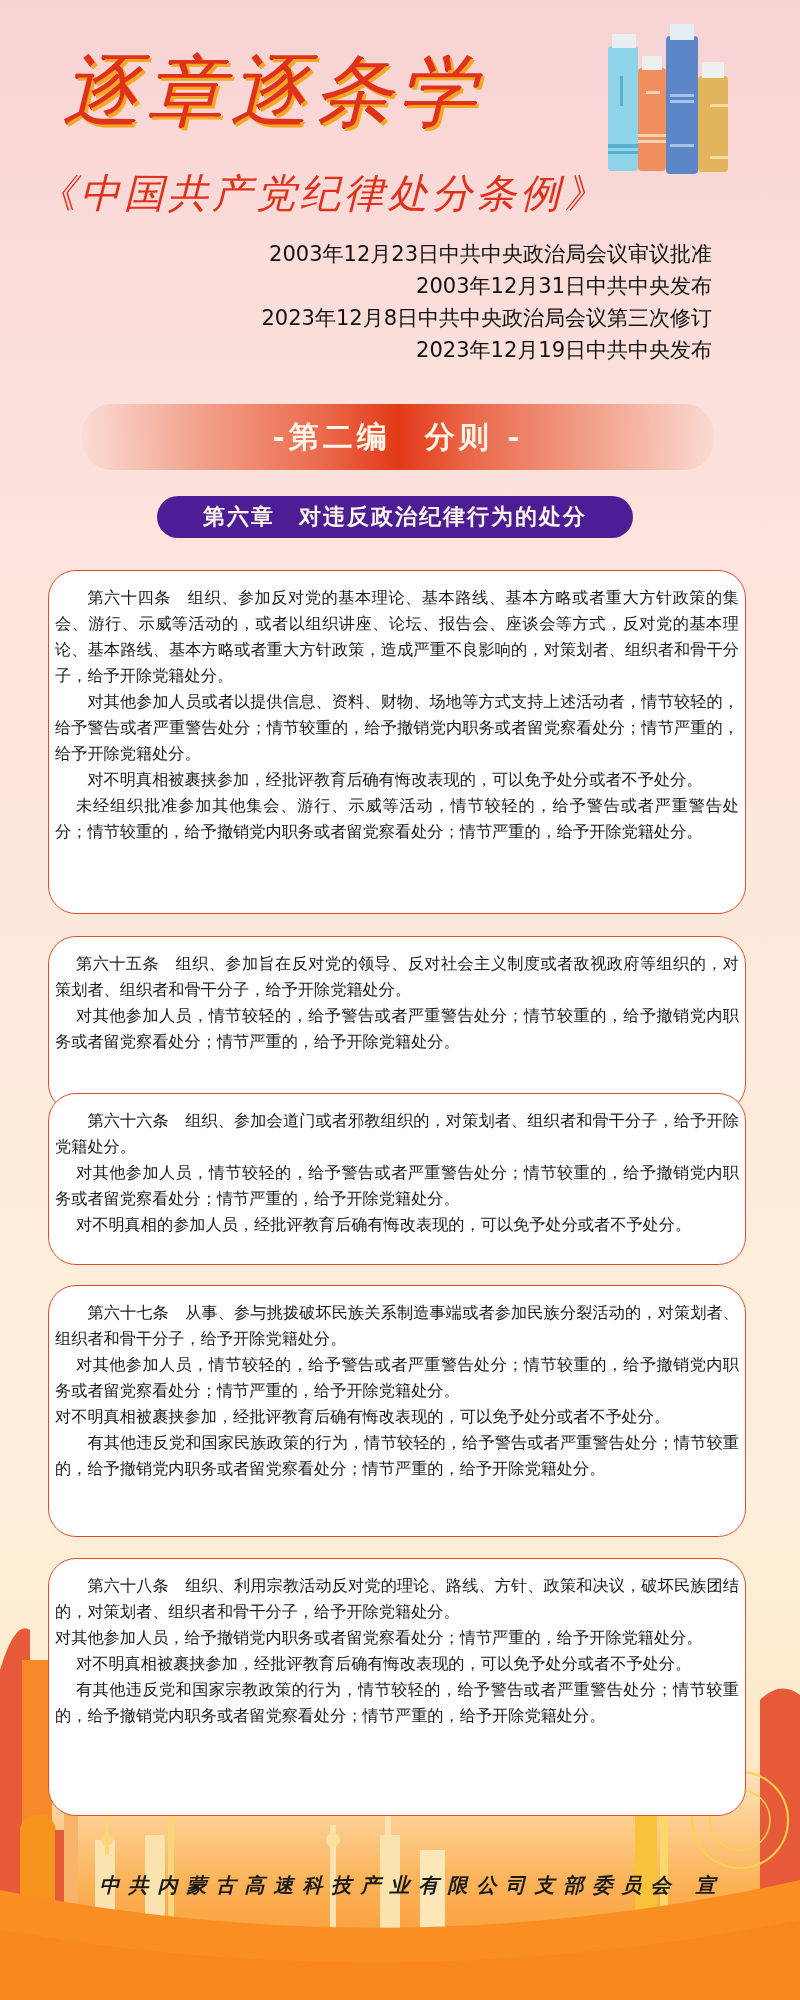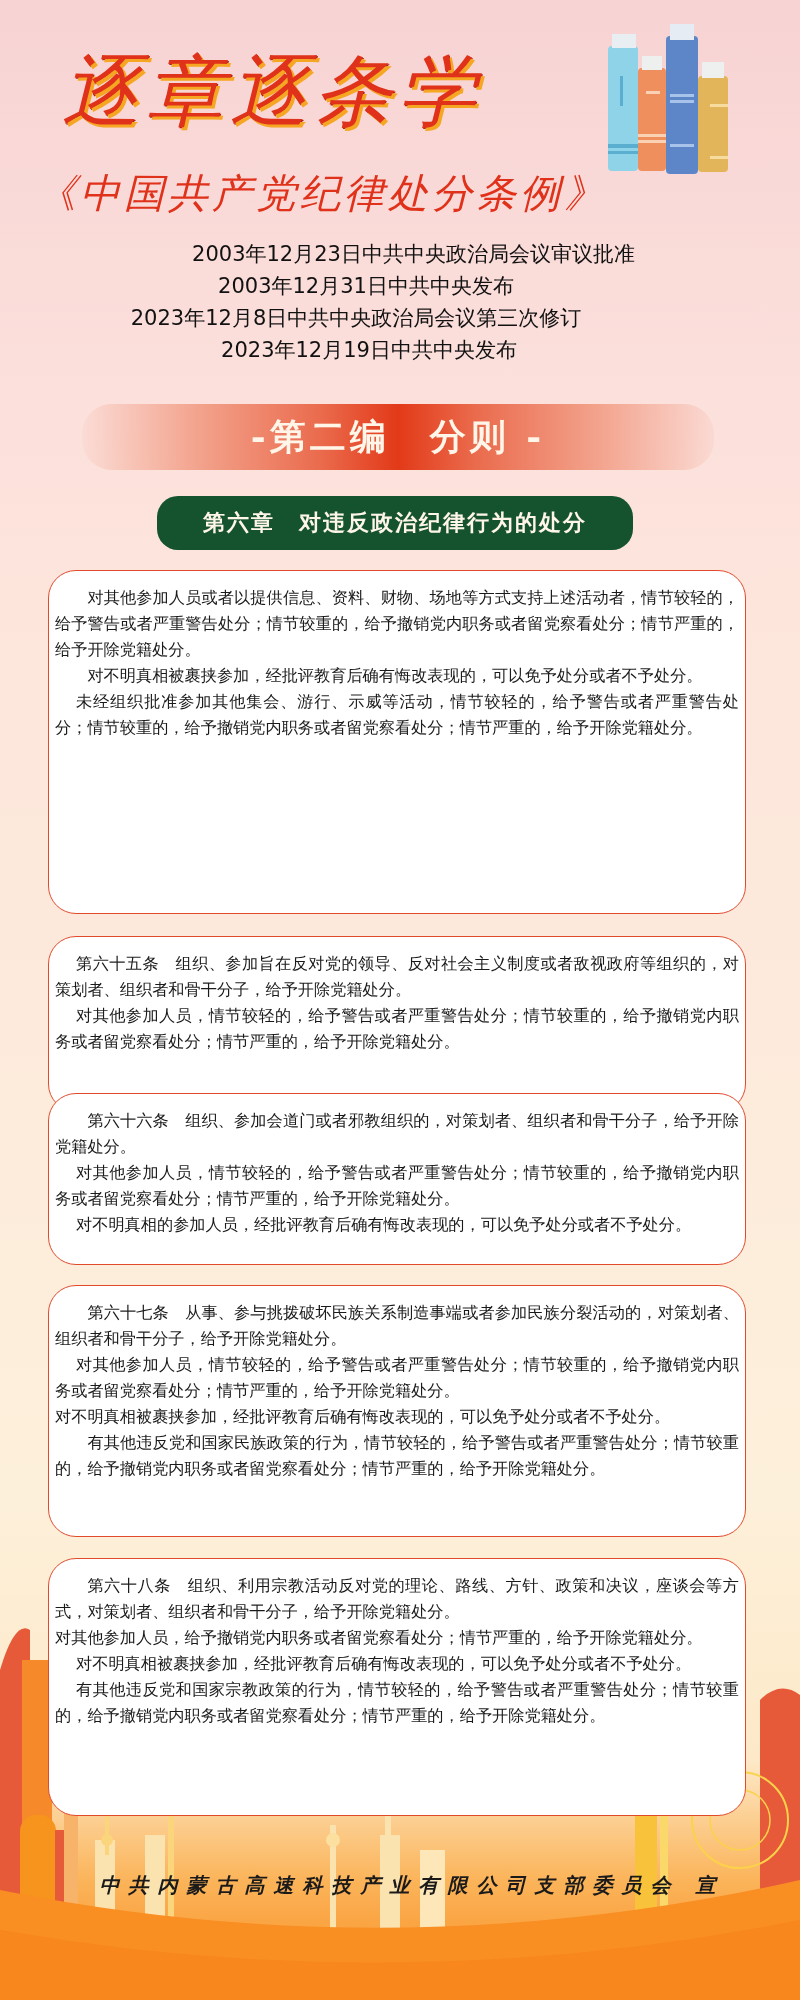--- a/index.html
+++ b/index.html
@@ -23,42 +23,42 @@
   }
   .sub-title {
     position: absolute; left: 36px; top: 166px;
     font-size: 40px; color: #e0311a; letter-spacing: 4px;
     font-family: "DejaVu Serif", serif; font-style: italic;
   }
   .books { position: absolute; left: 600px; top: 16px; width: 160px; height: 160px; }
 
   .dates {
     position: absolute; left: 0; top: 238px; width: 712px;
-    text-align: center; font-family: "DejaVu Sans", "Liberation Sans", sans-serif;
+    text-align: right; font-family: "DejaVu Sans", "Liberation Sans", sans-serif;
     font-size: 21px; line-height: 32px; color: #111;
   }
   .dates div:nth-child(1) { padding-left: 115px; }
   .dates div:nth-child(2) { padding-left: 20px; }
   .dates div:nth-child(3) { padding-left: 0; }
   .dates div:nth-child(4) { padding-left: 26px; }
 
   
   .part-banner {
     position: absolute; left: 82px; top: 404px; width: 632px; height: 66px;
     border-radius: 30px;
     background: linear-gradient(90deg, rgba(248,200,190,0.2) 0%, #f3a48e 18%, #ea6a4c 38%, #e23a18 50%, #ea6a4c 62%, #f3a48e 82%, rgba(248,200,190,0.3) 100%);
     display: flex; align-items: center; justify-content: center;
   }
   .part-banner span {
-    color: #fff5e8; font-size: 36px; font-weight: bold; letter-spacing: 4px;
+    color: #fff5e8; font-size: 30px; font-weight: bold; letter-spacing: 4px;
     font-family: "DejaVu Serif", serif;
   }
   .chapter-banner {
-    position: absolute; left: 157px; top: 496px; width: 476px; height: 54px;
-    border-radius: 21px; background: #14532d;
+    position: absolute; left: 157px; top: 496px; width: 476px; height: 42px;
+    border-radius: 21px; background: #4c1d95;
     display: flex; align-items: center; justify-content: center;
   }
   .chapter-banner span {
     color: #fff5e8; font-size: 22px; font-weight: bold; letter-spacing: 2px;
     font-family: "DejaVu Serif", serif; white-space: pre;
   }
 
   
   .article {
     position: absolute; left: 48px; width: 698px;
@@ -160,20 +160,21 @@
     <rect x="660" y="230" width="8" height="270" fill="#fad86a"></rect>
     <path d="M760 200 Q780 180 800 195 L800 500 L760 500 Z" fill="#e65a3a"></path>
     <circle cx="740" cy="320" r="48" fill="none" stroke="#fbd24a" stroke-width="2"></circle>
     <circle cx="740" cy="320" r="30" fill="none" stroke="#fbd24a" stroke-width="1.5"></circle>
 
     <path d="M0 390 Q400 470 800 380 L800 500 L0 500 Z" fill="#f98e22"></path>
     <path d="M0 430 Q400 500 800 420 L800 500 L0 500 Z" fill="#f7821a" opacity="0.6"></path>
   </svg>
 
   <div class="article a64">
+    <p class="ind">第六十四条　组织、参加反对党的基本理论、基本路线、基本方略或者重大方针政策的集会、游行、示威等活动的，或者以组织讲座、论坛、报告会、座谈会等方式，反对党的基本理论、基本路线、基本方略或者重大方针政策，造成严重不良影响的，对策划者、组织者和骨干分子，给予开除党籍处分。</p>
     <p class="ind">对其他参加人员或者以提供信息、资料、财物、场地等方式支持上述活动者，情节较轻的，给予警告或者严重警告处分；情节较重的，给予撤销党内职务或者留党察看处分；情节严重的，给予开除党籍处分。</p>
     <p class="ind">对不明真相被裹挟参加，经批评教育后确有悔改表现的，可以免予处分或者不予处分。</p>
     <p class="ind1">未经组织批准参加其他集会、游行、示威等活动，情节较轻的，给予警告或者严重警告处分；情节较重的，给予撤销党内职务或者留党察看处分；情节严重的，给予开除党籍处分。</p>
   </div>
 
   <div class="article a65">
     <p class="ind1">第六十五条　组织、参加旨在反对党的领导、反对社会主义制度或者敌视政府等组织的，对策划者、组织者和骨干分子，给予开除党籍处分。</p>
     <p class="ind1">对其他参加人员，情节较轻的，给予警告或者严重警告处分；情节较重的，给予撤销党内职务或者留党察看处分；情节严重的，给予开除党籍处分。</p>
   </div>
 
@@ -184,20 +185,20 @@
   </div>
 
   <div class="article a67">
     <p class="ind">第六十七条　从事、参与挑拨破坏民族关系制造事端或者参加民族分裂活动的，对策划者、组织者和骨干分子，给予开除党籍处分。</p>
     <p class="ind1">对其他参加人员，情节较轻的，给予警告或者严重警告处分；情节较重的，给予撤销党内职务或者留党察看处分；情节严重的，给予开除党籍处分。</p>
     <p>对不明真相被裹挟参加，经批评教育后确有悔改表现的，可以免予处分或者不予处分。</p>
     <p class="ind">有其他违反党和国家民族政策的行为，情节较轻的，给予警告或者严重警告处分；情节较重的，给予撤销党内职务或者留党察看处分；情节严重的，给予开除党籍处分。</p>
   </div>
 
   <div class="article a68">
-    <p class="ind">第六十八条　组织、利用宗教活动反对党的理论、路线、方针、政策和决议，座谈会等方式，对策划者、组织者和骨干分子，给予开除党籍处分。</p>
+    <p class="ind">第六十八条　组织、利用宗教活动反对党的理论、路线、方针、政策和决议，破坏民族团结的，对策划者、组织者和骨干分子，给予开除党籍处分。</p>
     <p>对其他参加人员，给予撤销党内职务或者留党察看处分；情节严重的，给予开除党籍处分。</p>
     <p class="ind1">对不明真相被裹挟参加，经批评教育后确有悔改表现的，可以免予处分或者不予处分。</p>
     <p class="ind1">有其他违反党和国家宗教政策的行为，情节较轻的，给予警告或者严重警告处分；情节较重的，给予撤销党内职务或者留党察看处分；情节严重的，给予开除党籍处分。</p>
   </div>
 
   <div class="footer-text">中共内蒙古高速科技产业有限公司支部委员会 宣</div>
 </div>
 
 </body></html>

